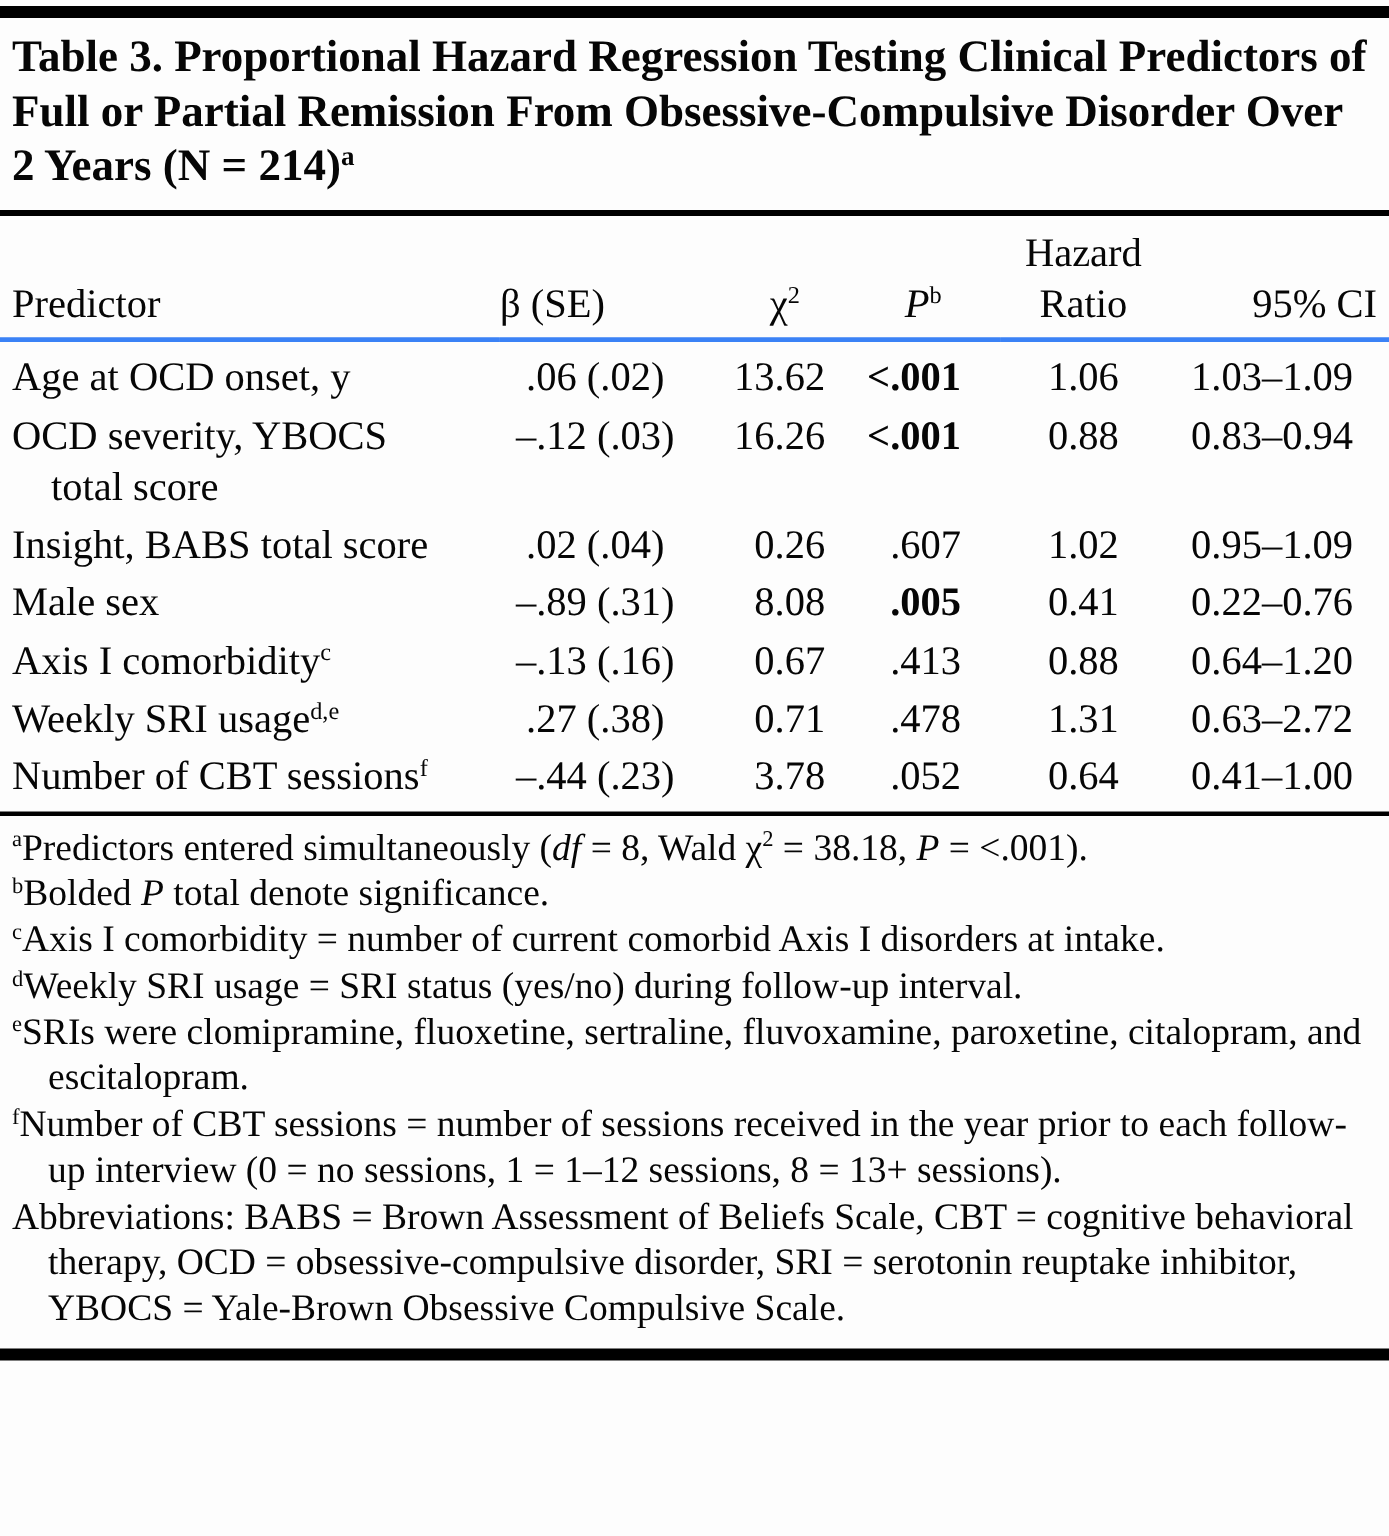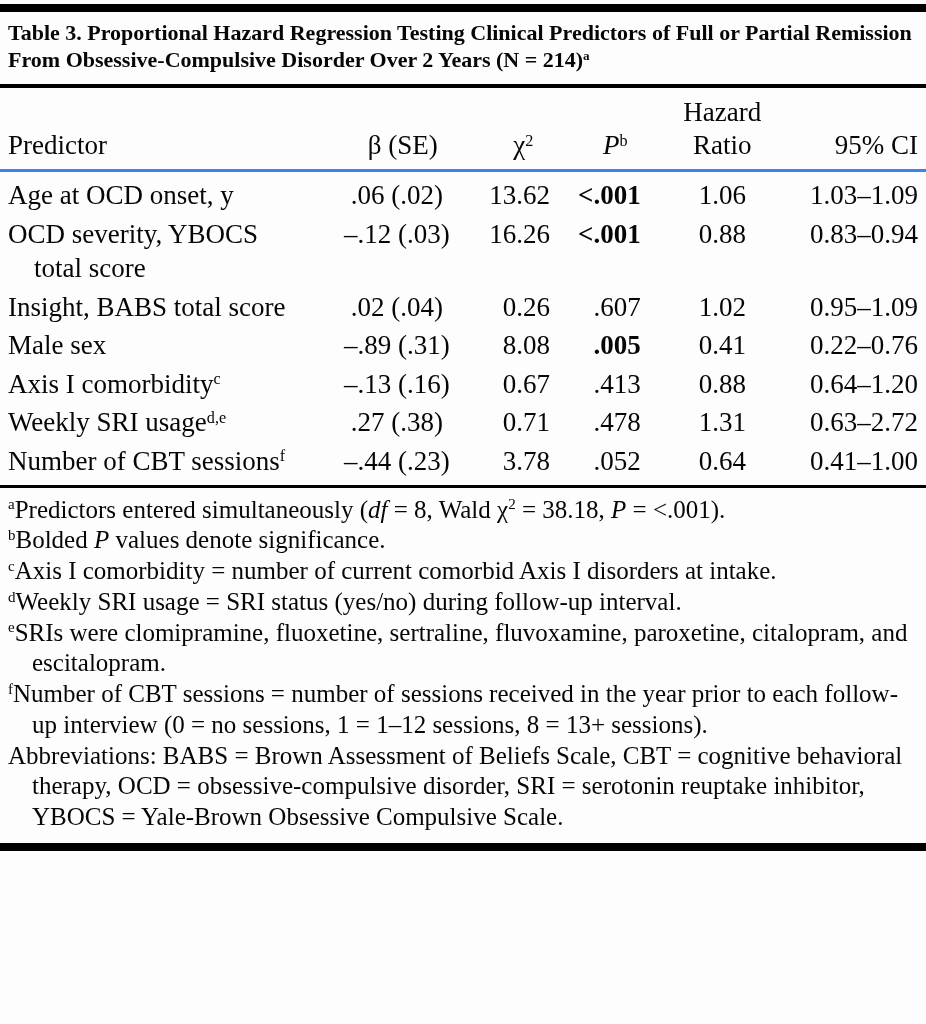--- a/index.html
+++ b/index.html
@@ -12,21 +12,21 @@
     color: #060606;
     font-family: "Liberation Serif", "DejaVu Serif", serif;
     padding-top: 4px;
   }
   .rule { width: 100%; background: #000; }
   .rule-thick  { height: 8px; }
   .rule-medium { height: 4px; }
   .rule-thin   { height: 3px; }
 
   .title {
-    font-size: 22px;
+    font-size: 30px;
     font-weight: 700;
     line-height: 1.22;
     margin: 8px 0 10px;
     padding: 0 10px 0 8px;
   }
 
   table {
     width: 100%;
     border-collapse: collapse;
     table-layout: fixed;
@@ -40,39 +40,39 @@
   col.c-ci   { width: 16%; }
 
   thead th {
     font-weight: 400;
     vertical-align: bottom;
     padding: 8px 0 6px;
     border-bottom: 3px solid #3b82f6;
     line-height: 1.25;
   }
   th.h-pred { text-align: left;  padding-left: 8px; }
-  th.h-beta { text-align: center; }
+  th.h-beta { text-align: left; }
   th.h-chi  { text-align: center; }
   th.h-p    { text-align: center; padding-right: 10px; }
   th.h-hr   { text-align: center; }
   th.h-ci   { text-align: right; padding-right: 8px; }
 
   tbody td {
     vertical-align: top;
     padding: 2px 0;
     line-height: 1.28;
   }
   tbody tr:first-child td { padding-top: 6px; }
   tbody tr:last-child  td { padding-bottom: 6px; }
   td.cell-pred { text-align: left;  padding-left: 8px; }
   td.cell-beta { text-align: center; padding-right: 12px; }
   td.cell-chi  { text-align: right; padding-right: 24px; }
   td.cell-p    { text-align: right; padding-right: 26px; }
   td.cell-hr   { text-align: center; }
-  td.cell-ci   { text-align: right; padding-right: 8px; }
+  td.cell-ci   { text-align: right; padding-right: 24px; }
 
   td.cell-p.sig { font-weight: 700; }
 
   .line2 { display: block; padding-left: 26px; }
   .line2:empty { display: none; }
 
   sup {
     font-size: 0.6em;
     line-height: 0;
     vertical-align: baseline;
@@ -182,21 +182,21 @@
       <td class="cell-hr">0.64</td>
       <td class="cell-ci">0.41–1.00</td>
     </tr>
       </tbody>
   </table>
 
   <div class="rule rule-thin"></div>
 
   <div class="footnotes" id="footnotes">
       <p class="footnote"><sup>a</sup><span>Predictors entered simultaneously (</span><em>df</em><span> = 8, Wald χ</span><sup>2</sup><span> = 38.18, </span><em>P</em><span> = &lt;.001).</span></p>
-      <p class="footnote"><sup>b</sup><span>Bolded </span><em>P</em><span> values denote significance.</span></p>
+      <p class="footnote"><sup>b</sup><span>Bolded </span><em>P</em><span> total denote significance.</span></p>
       <p class="footnote"><sup>c</sup><span>Axis I comorbidity = number of current comorbid Axis I disorders at intake.</span></p>
       <p class="footnote"><sup>d</sup><span>Weekly SRI usage = SRI status (yes/no) during follow-up interval.</span></p>
       <p class="footnote"><sup>e</sup><span>SRIs were clomipramine, fluoxetine, sertraline, fluvoxamine, paroxetine, citalopram, and escitalopram.</span></p>
       <p class="footnote"><sup>f</sup><span>Number of CBT sessions = number of sessions received in the year prior to each follow-up interview (0 = no sessions, 1 = 1–12 sessions, 8 = 13+ sessions).</span></p>
       <p class="footnote"><span>Abbreviations: BABS = Brown Assessment of Beliefs Scale, CBT = cognitive behavioral therapy, OCD = obsessive-compulsive disorder, SRI = serotonin reuptake inhibitor, YBOCS = Yale-Brown Obsessive Compulsive Scale.</span></p>
     </div>
 
   <div class="rule rule-thick"></div>
 
 </div>

